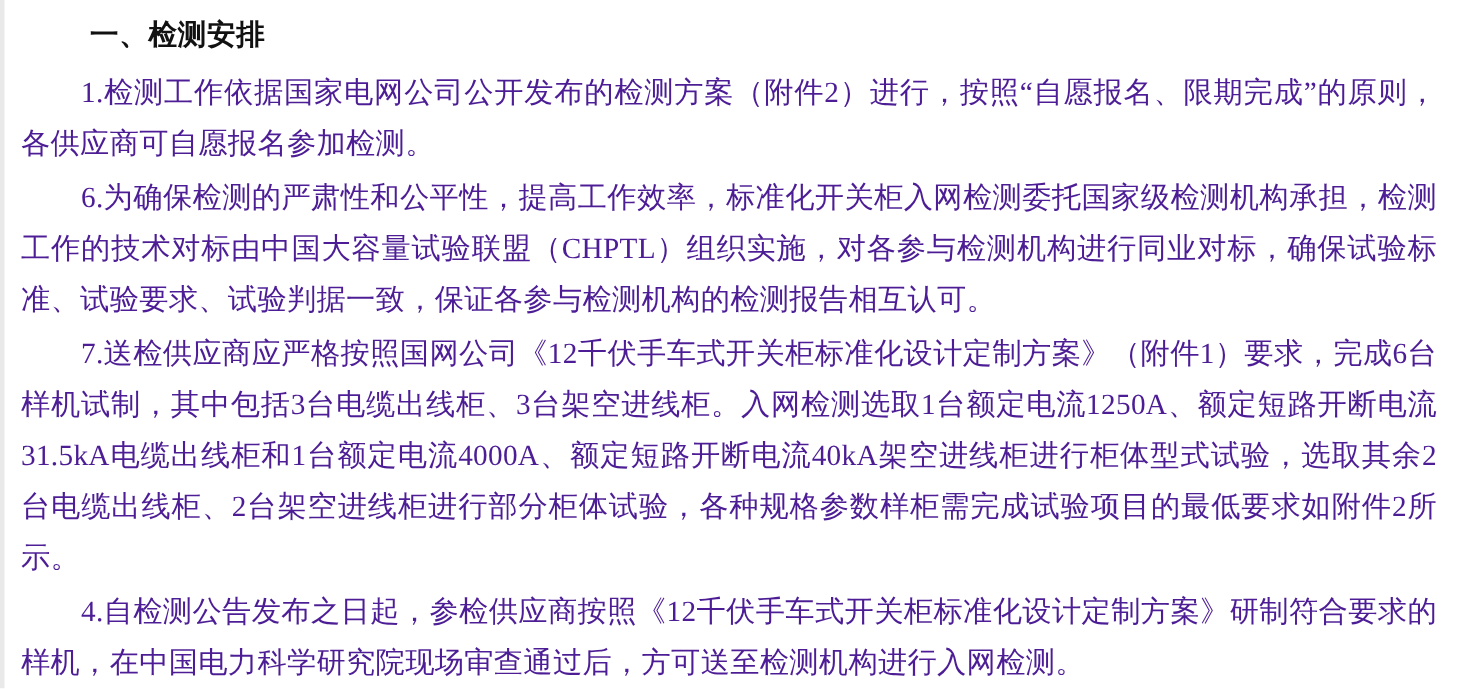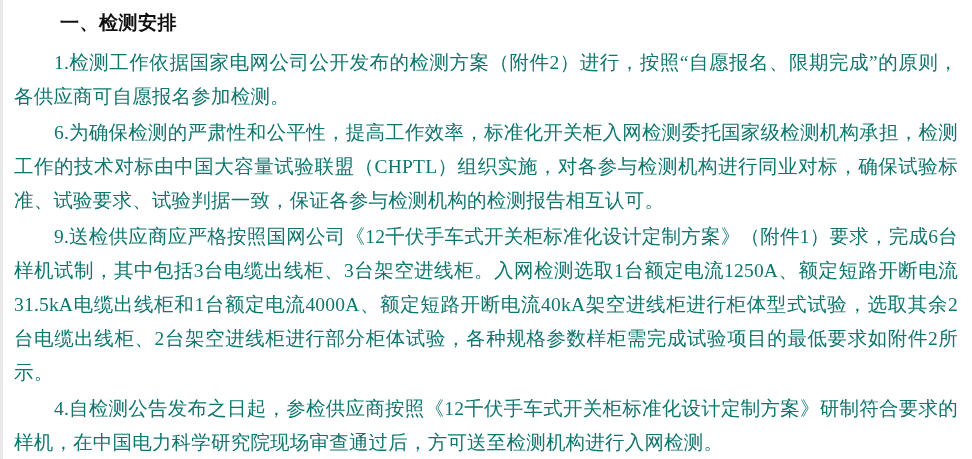--- a/index.html
+++ b/index.html
@@ -37,35 +37,35 @@
     margin: 2px 0 10px 46px;
     letter-spacing: 0.5px;
   }
   .para {
     font-size: 19.5px;
     line-height: 34px;
     text-align: justify;
     text-justify: inter-ideograph;
     margin: 0 0 2px 0;
     text-indent: 40px;
-    color: #0f766e;
+    color: #4c1d95;
     letter-spacing: 0.2px;
   }
   .para:last-child {
     margin-bottom: 0;
   }
 </style>
 </head>
 <body>
 
 <div class="page">
   <div class="left-rule"></div>
 
   <div class="section-heading">一、检测安排</div>
 
   <p class="para">1.检测工作依据国家电网公司公开发布的检测方案（附件2）进行，按照“自愿报名、限期完成”的原则，各供应商可自愿报名参加检测。</p>
 
   <p class="para">6.为确保检测的严肃性和公平性，提高工作效率，标准化开关柜入网检测委托国家级检测机构承担，检测工作的技术对标由中国大容量试验联盟（CHPTL）组织实施，对各参与检测机构进行同业对标，确保试验标准、试验要求、试验判据一致，保证各参与检测机构的检测报告相互认可。</p>
 
-  <p class="para">9.送检供应商应严格按照国网公司《12千伏手车式开关柜标准化设计定制方案》（附件1）要求，完成6台样机试制，其中包括3台电缆出线柜、3台架空进线柜。入网检测选取1台额定电流1250A、额定短路开断电流31.5kA电缆出线柜和1台额定电流4000A、额定短路开断电流40kA架空进线柜进行柜体型式试验，选取其余2台电缆出线柜、2台架空进线柜进行部分柜体试验，各种规格参数样柜需完成试验项目的最低要求如附件2所示。</p>
+  <p class="para">7.送检供应商应严格按照国网公司《12千伏手车式开关柜标准化设计定制方案》（附件1）要求，完成6台样机试制，其中包括3台电缆出线柜、3台架空进线柜。入网检测选取1台额定电流1250A、额定短路开断电流31.5kA电缆出线柜和1台额定电流4000A、额定短路开断电流40kA架空进线柜进行柜体型式试验，选取其余2台电缆出线柜、2台架空进线柜进行部分柜体试验，各种规格参数样柜需完成试验项目的最低要求如附件2所示。</p>
 
   <p class="para">4.自检测公告发布之日起，参检供应商按照《12千伏手车式开关柜标准化设计定制方案》研制符合要求的样机，在中国电力科学研究院现场审查通过后，方可送至检测机构进行入网检测。</p>
 </div>
 
 </body></html>

